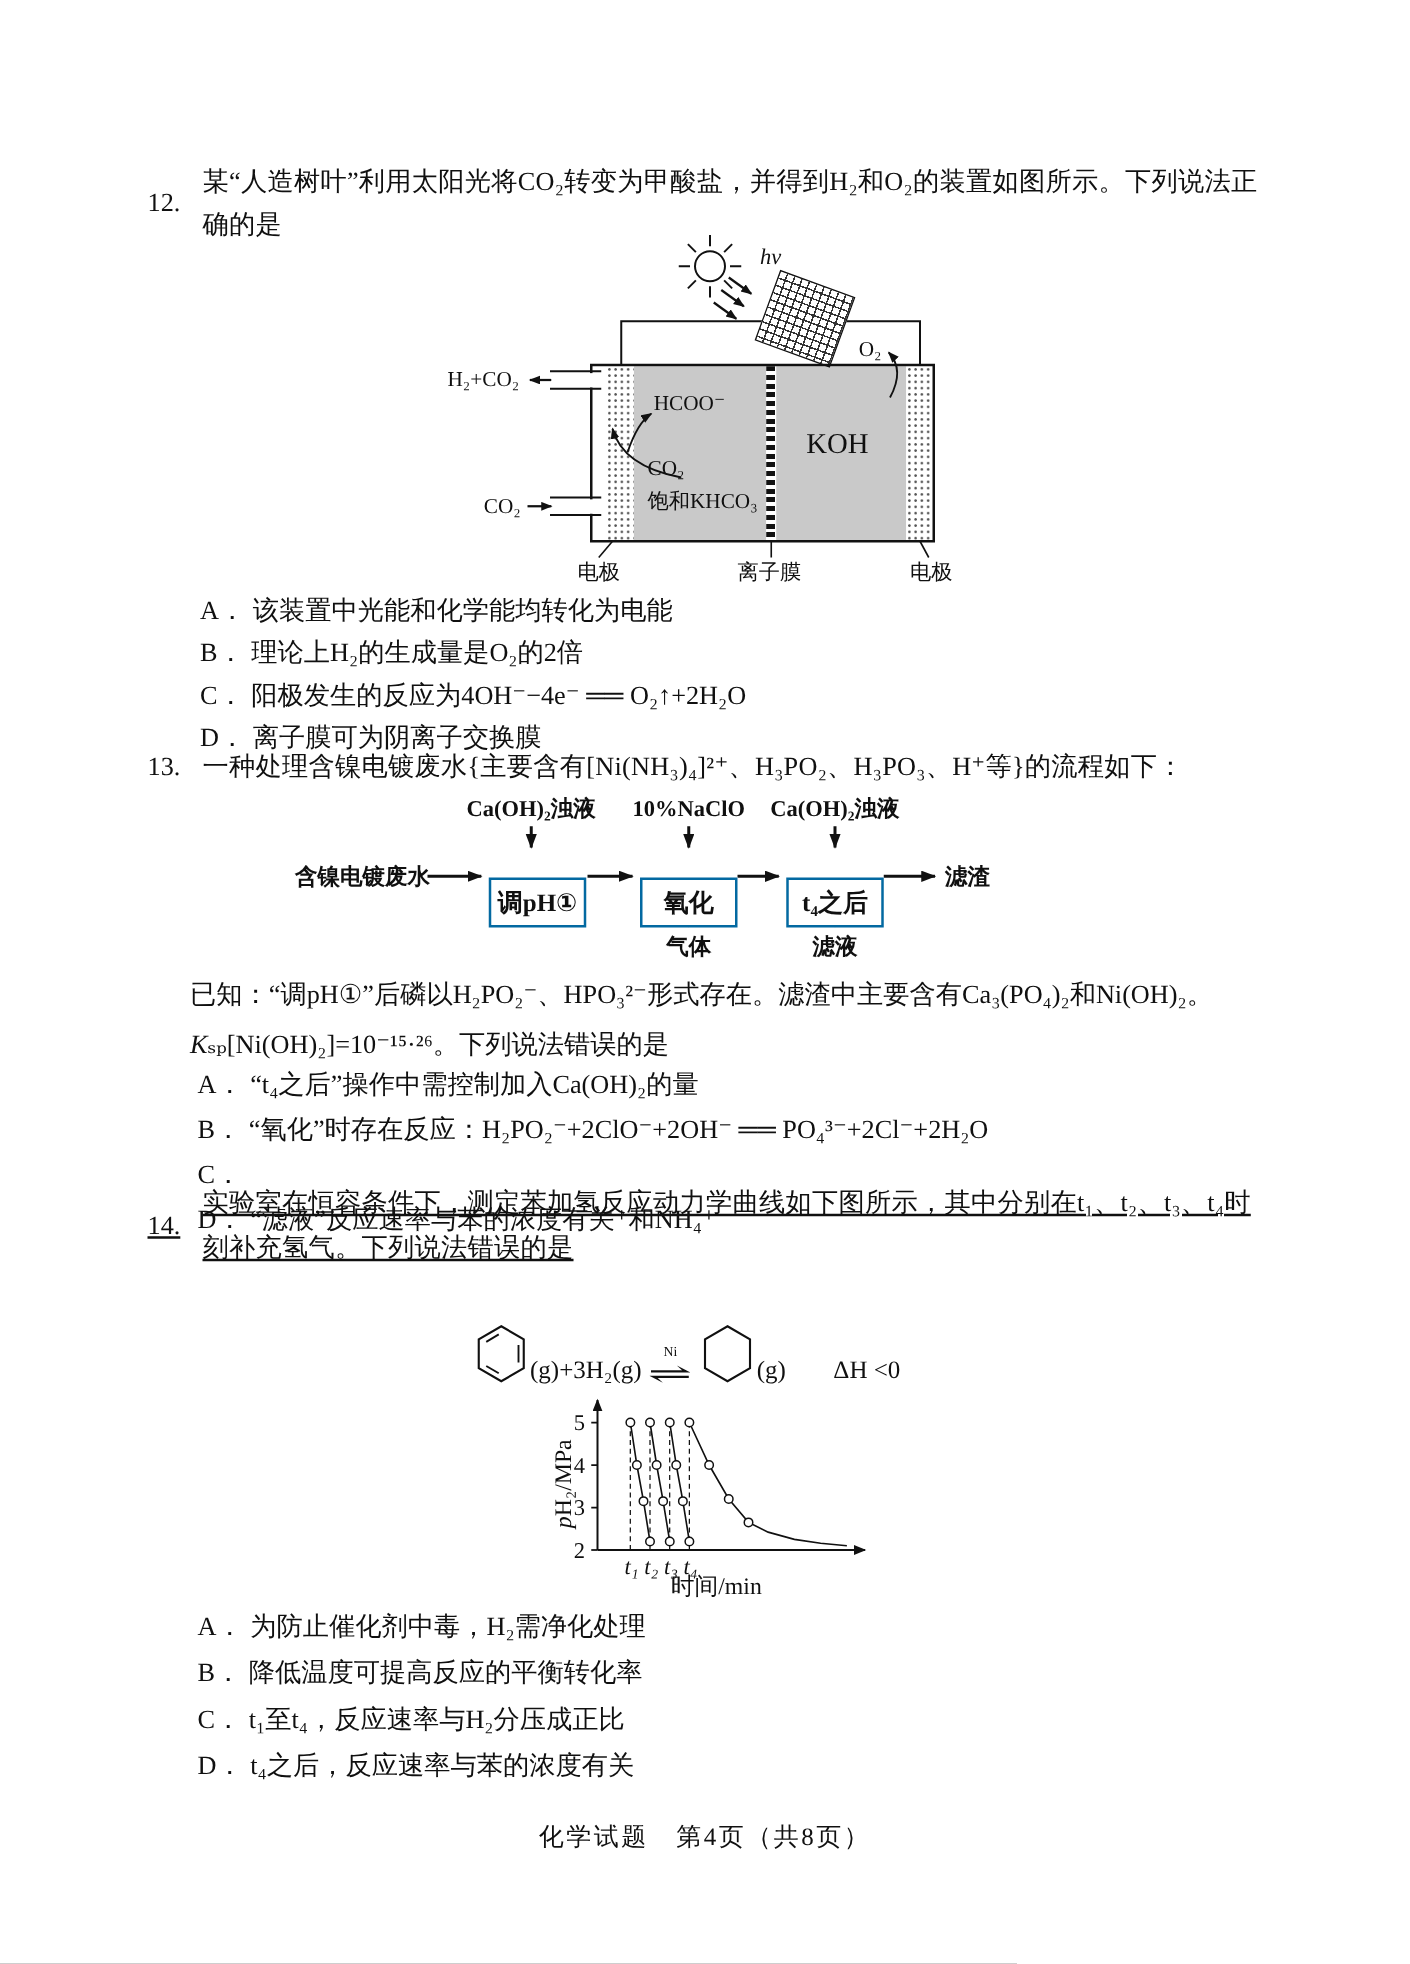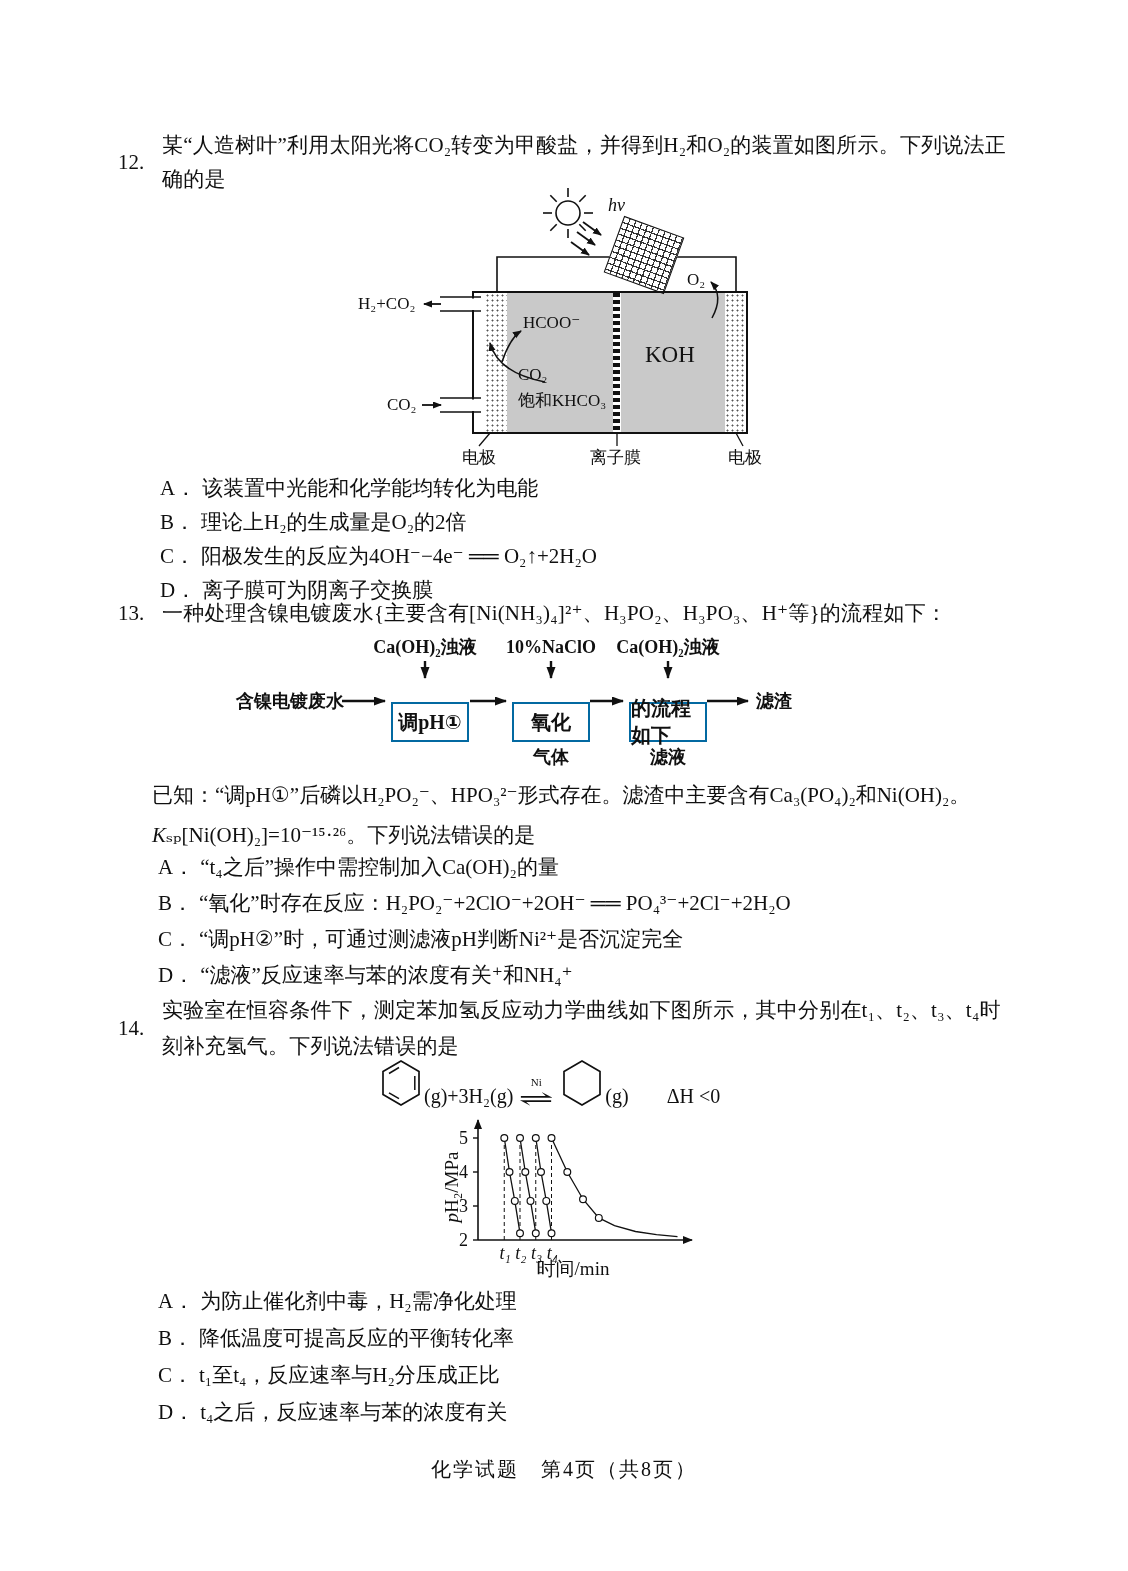--- a/index.html
+++ b/index.html
@@ -185,21 +185,21 @@
         <line x1="321" y1="87" x2="321" y2="107" marker-end="url(#fah)"></line>
         <line x1="438" y1="87" x2="438" y2="107" marker-end="url(#fah)"></line>
       </g>
     </svg>
     <div class="flabel fcenter" style="left:115px;top:2px;width:160px;">Ca(OH)₂浊液</div>
     <div class="flabel fcenter" style="left:241px;top:2px;width:160px;">10%NaClO</div>
     <div class="flabel fcenter" style="left:358px;top:2px;width:160px;">Ca(OH)₂浊液</div>
     <div class="flabel" style="left:6px;top:56px;">含镍电镀废水</div>
     <div class="fbox" style="left:161px;top:48px;">调pH①</div>
     <div class="fbox" style="left:282px;top:48px;">氧化</div>
-    <div class="fbox" style="left:399px;top:48px;">的流程如下</div>
+    <div class="fbox" style="left:399px;top:48px;">t₄之后</div>
     <div class="flabel" style="left:526px;top:56px;">滤渣</div>
     <div class="flabel fcenter" style="left:281px;top:112px;width:80px;">气体</div>
     <div class="flabel fcenter" style="left:398px;top:112px;width:80px;">滤液</div>
   </div>
 
   <div class="abs known" style="left:152px;top:781px;width:900px;">
     <div>已知：“调pH①”后磷以H₂PO₂⁻、HPO₃²⁻形式存在。滤渣中主要含有Ca₃(PO₄)₂和Ni(OH)₂。</div>
     <div class="known2">Kₛₚ[Ni(OH)₂]=10⁻¹⁵·²⁶。下列说法错误的是</div>
   </div>
 
@@ -207,29 +207,28 @@
     <div class="opt">
         <span class="olab">A．</span>
         <span>“t₄之后”操作中需控制加入Ca(OH)₂的量</span>
       </div>
     <div class="opt">
         <span class="olab">B．</span>
         <span>“氧化”时存在反应：H₂PO₂⁻+2ClO⁻+2OH⁻ ══ PO₄³⁻+2Cl⁻+2H₂O</span>
       </div>
     <div class="opt">
         <span class="olab">C．</span>
-        <span>“调pH②”时，可通过测滤液pH判断Ni²⁺是否沉淀完全</span>
       </div>
     <div class="opt">
         <span class="olab">D．</span>
         <span>“滤液”反应速率与苯的浓度有关⁺和NH₄⁺</span>
       </div>
   </div>
 
-  <div class="abs qrow" style="left:118px;top:992px;width:905px;">
+  <div class="abs qrow" style="left:118px;top:944px;width:905px;text-decoration:underline;">
     <div class="qnum">14.</div>
     <div class="qtext" style="width:840px;line-height:36px;">实验室在恒容条件下，测定苯加氢反应动力学曲线如下图所示，其中分别在t₁、t₂、t₃、t₄时刻补充氢气。下列说法错误的是</div>
   </div>
 
   <div class="abs equation" style="left:378px;top:1058px;align-items:flex-end;">
     <svg width="46" height="50" viewBox="0 0 46 50">
       <polygon points="23,3 41,13.5 41,36.5 23,47 5,36.5 5,13.5" fill="none" stroke="#111" stroke-width="1.7"></polygon>
       <line x1="21" y1="9.5" x2="11" y2="15.5" stroke="#111" stroke-width="1.5"></line>
       <line x1="36.8" y1="18" x2="36.8" y2="32" stroke="#111" stroke-width="1.5"></line>
       <line x1="11" y1="34.8" x2="21" y2="40.6" stroke="#111" stroke-width="1.5"></line>

